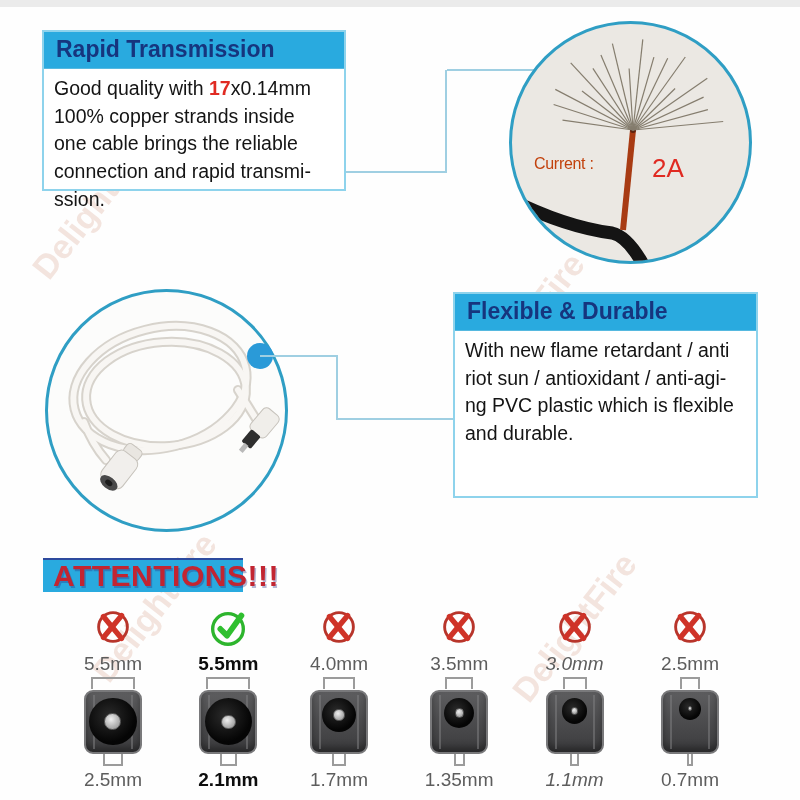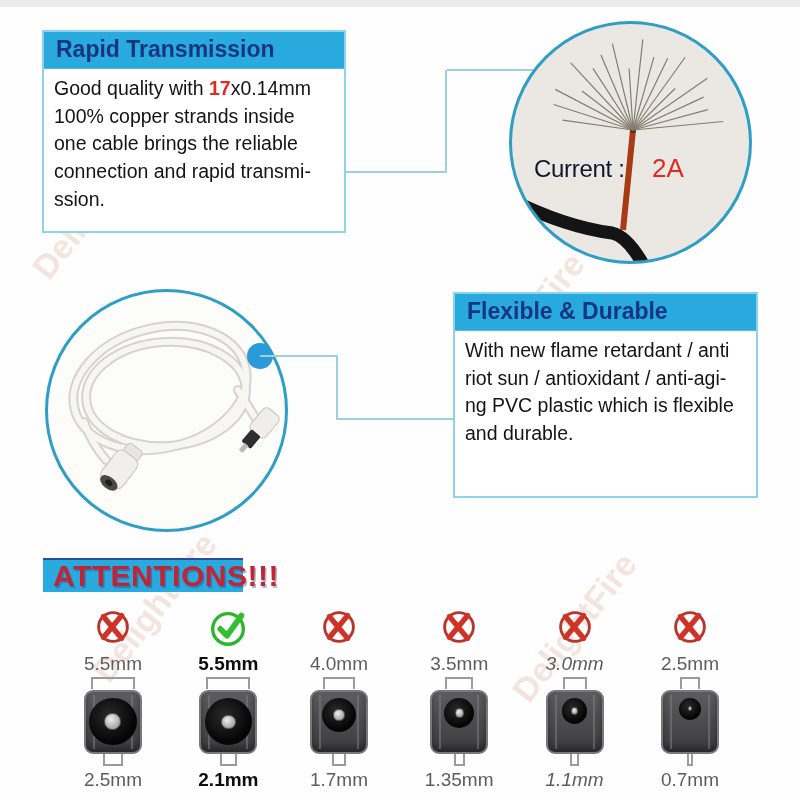--- a/index.html
+++ b/index.html
@@ -6,35 +6,35 @@
   body{font-family:"Liberation Sans", sans-serif;}
   #canvas{position:relative;width:800px;height:800px;background:#fefefe;overflow:hidden;}
   #top-strip{position:absolute;left:0;top:0;width:800px;height:7px;background:#ebebeb;}
 
   
   .card{position:absolute;background:#ffffff;border:2px solid #8ed3ec;box-sizing:border-box;}
   .card-header{background:var(--header-bg,#29aadf);color:var(--header-text,#16357e);
     font-weight:bold;font-size:23px;padding:4px 0 5px 12px;border-bottom:1px solid #56b9e0;}
   .card-body{padding:6px 10px;font-size:19.5px;line-height:1.42;color:#141414;white-space:pre-line;}
   .red-em{color:var(--accent-red,#e02a22);font-weight:bold;text-align:right;}
-  #box-rapid{left:42px;top:30px;width:304px;height:203px;}
+  #box-rapid{left:42px;top:30px;width:304px;height:161px;}
   #box-flexible{left:453px;top:292px;width:305px;height:206px;}
 
   
   .cline{position:absolute;background:var(--line-blue,#9fcfe2);}
   .cdot{position:absolute;width:26px;height:26px;border-radius:50%;background:var(--dot-blue,#2a9ad8);}
 
   
   .photo-circle{position:absolute;width:237px;height:237px;border-radius:50%;
     border:3px solid var(--circle-border,#2f9ec4);box-sizing:content-box;overflow:hidden;}
   #circle-current{left:509px;top:21px;background:#ebe8e3;}
   #circle-cable{left:45px;top:289px;background:#fcfcfb;}
   .photo-circle svg{position:absolute;left:0;top:0;}
   #strand-group line{stroke:#857d6e;stroke-width:1.2;}
-  #current-label{position:absolute;left:22px;top:131px;font-size:24px;color:#0f172a;letter-spacing:-0.3px;}
+  #current-label{position:absolute;left:22px;top:131px;font-size:16px;color:#c2410c;letter-spacing:-0.3px;}
   #current-value{position:absolute;left:140px;top:129px;font-size:26px;font-weight:normal;color:var(--accent-red,#e02a22);}
 
   
   #attention-banner{position:absolute;left:43px;top:558px;width:200px;height:34px;
     background:var(--header-bg,#29aadf);border-top:2px solid #2d4a9e;box-sizing:border-box;
     display:flex;align-items:center;padding-left:10px;}
   #attention-banner span{font-size:30px;font-weight:bold;color:var(--attention-red,#c22531);
     letter-spacing:0.5px;text-shadow:1.5px 1.5px 0 rgba(47,48,130,0.35);text-align:center;}
 
   

